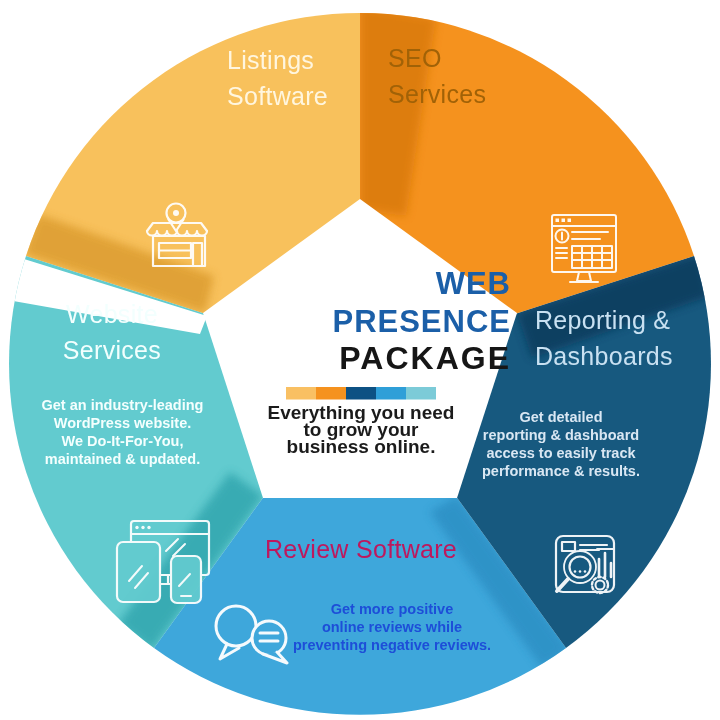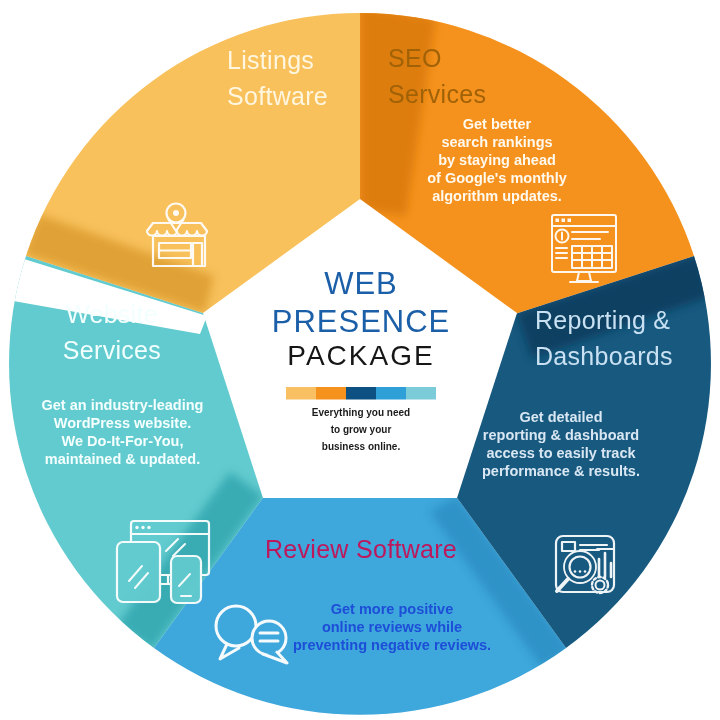--- a/index.html
+++ b/index.html
@@ -14,26 +14,26 @@
   .t-listings{left:227px;top:42px;width:170px;color:#FFF6DF;text-align:left;}
   .b-listings{left:137px;top:124px;width:170px;color:#FFFDF6;}
   .t-seo{left:388px;top:40px;width:180px;color:#a16207;text-align:left;}
   .b-seo{left:402px;top:115px;width:190px;color:#FFF9EE;}
   .t-reporting{left:535px;top:302px;width:185px;color:#C9E1F2;text-align:left;}
   .b-reporting{left:468px;top:408px;width:186px;color:#D9E7F3;}
   .t-review{left:231px;top:531px;width:260px;color:#be185d;text-align:center;}
   .b-review{left:292px;top:600px;width:200px;color:#1d4ed8;}
   .t-website{left:28px;top:296px;width:168px;color:#F2FFFE;text-align:center;}
   .b-website{left:30px;top:396px;width:185px;color:#F4FFFE;}
-  .c-line{left:211px;top:0;width:300px;text-align:center;font-weight:400;}
+  .c-line{left:211px;top:0;width:300px;text-align:right;font-weight:700;}
   .c-web{top:266px;font-size:31px;letter-spacing:1px;}
   .c-presence{top:304px;font-size:31px;letter-spacing:1px;}
-  .c-package{top:340px;font-size:28px;letter-spacing:2px;}
+  .c-package{top:340px;font-size:32px;letter-spacing:2px;}
   .c-tagline{left:261px;top:404px;width:200px;text-align:center;
-    font-size:10px;font-weight:700;line-height:17px;color:#1B1B1B;}
+    font-size:19px;font-weight:700;line-height:17px;color:#1B1B1B;}
 </style>
 </head>
 <body>
 
 <div class="stage">
 
   <svg width="720" height="720" viewBox="0 0 720 720">
     <defs>
       <filter id="soft" x="-30%" y="-30%" width="160%" height="160%">
         <feGaussianBlur stdDeviation="4"></feGaussianBlur>
@@ -151,25 +151,20 @@
       <path d="M179,586 L190,574" stroke-width="2"></path>
       <path d="M181,596 H191" stroke-width="2"></path>
     </g>
   </svg>
 
   <div class="txt seg-title t-listings">Listings
 Software</div>
 
   <div class="txt seg-title t-seo">SEO
 Services</div>
-  <div class="txt seg-body b-seo">Get better
-search rankings
-by staying ahead
-of Google's monthly
-algorithm updates.</div>
 
   <div class="txt seg-title t-reporting">Reporting &amp;
 Dashboards</div>
   <div class="txt seg-body b-reporting">Get detailed
 reporting &amp; dashboard
 access to easily track
 performance &amp; results.</div>
 
   <div class="txt seg-title t-review">Review Software</div>
   <div class="txt seg-body b-review">Get more positive

